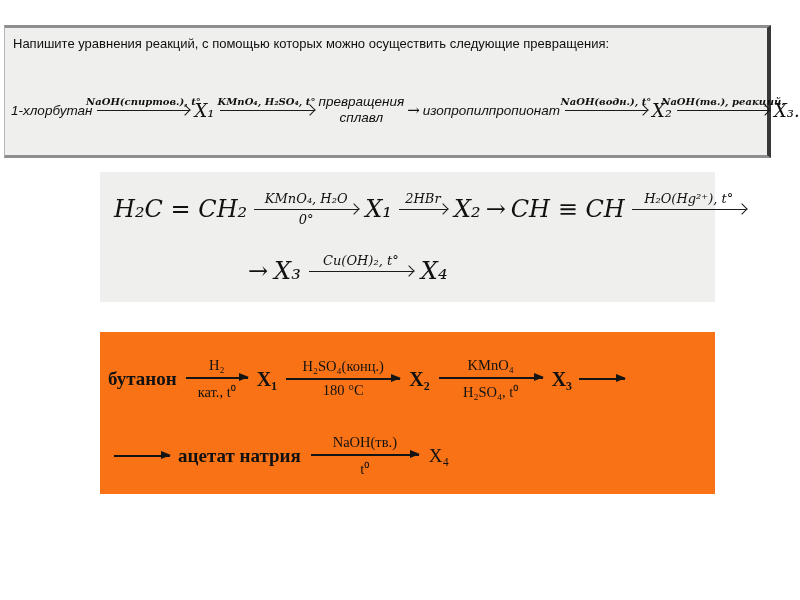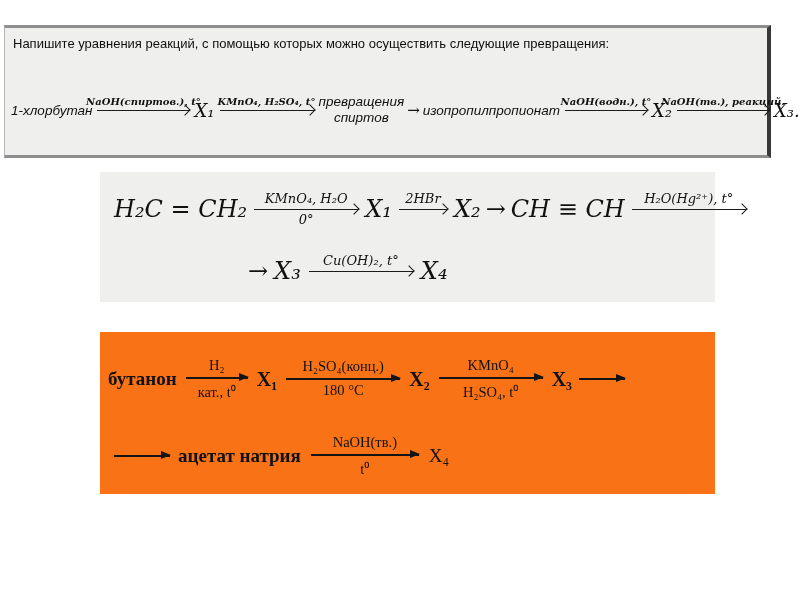--- a/index.html
+++ b/index.html
@@ -93,21 +93,21 @@
       <span class="c1-x">X₁</span>
 
       <span class="ar ar-sm" style="--w:98px">
         <span class="lbl">KMnO₄, H₂SO₄, t°</span>
         <span class="shaft"></span>
         <span class="lbl"></span>
       </span>
 
       <span class="stack c1-sp">
         <span>превращения</span>
-        <span>спиртов</span>
+        <span>сплавл</span>
       </span>
 
       <span class="c1-x" style="font-size:15px">→</span>
 
       <span class="c1-sp">изопропилпропионат</span>
 
       <span class="ar ar-sm" style="--w:86px">
         <span class="lbl">NaOH(водн.), t°</span>
         <span class="shaft"></span>
         <span class="lbl"></span>

